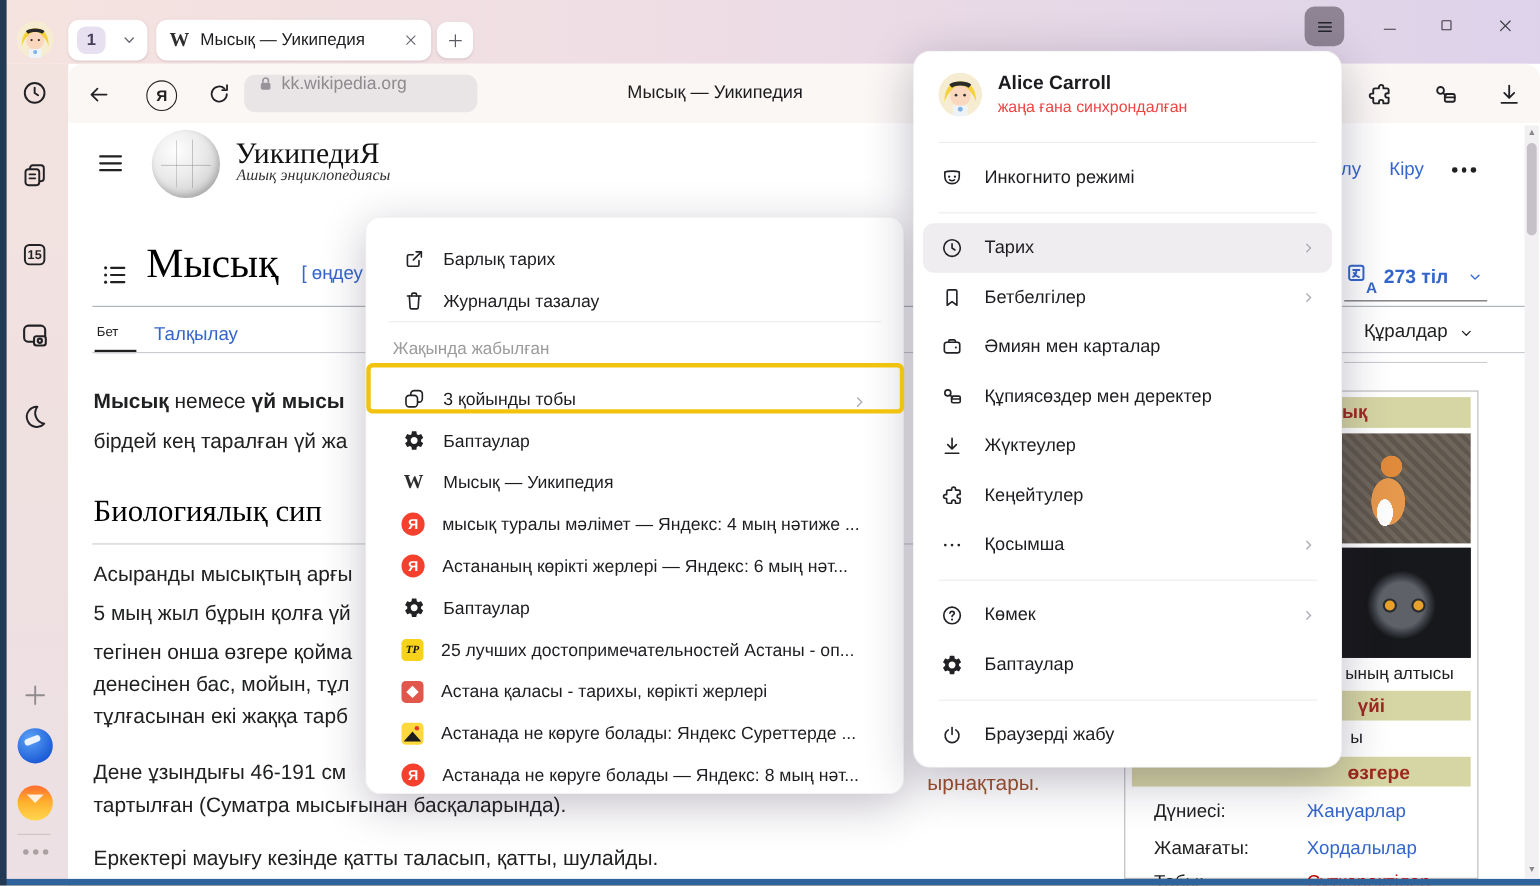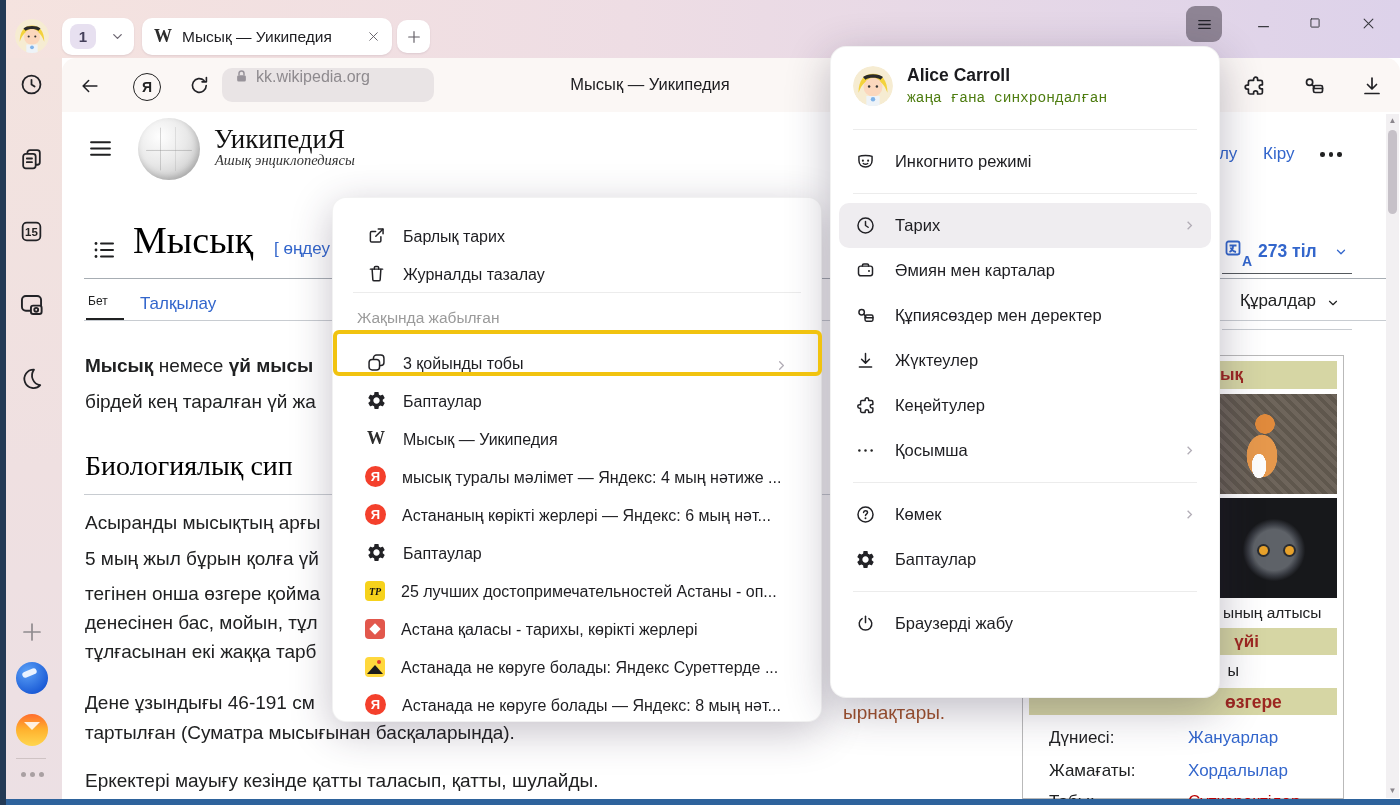--- a/index.html
+++ b/index.html
@@ -70,21 +70,21 @@
   .favImg:before{content:"";position:absolute;left:2px;bottom:3px;border-left:8px solid transparent;
         border-right:8px solid transparent;border-bottom:9px solid #1c1c1c;}
   .favImg:after{content:"";position:absolute;right:4px;top:3px;width:4px;height:4px;border-radius:50%;background:#e23b2e;}
   .annotation{position:absolute;left:333px;top:330px;width:489px;height:46px;border:4px solid #f1c30f;
               border-radius:6px;z-index:50;box-sizing:border-box;}
   .mainmenu{position:absolute;left:830px;top:46px;width:390px;height:652px;background:#fff;border-radius:16px;
             box-shadow:0 12px 44px rgba(40,30,60,.30);z-index:40;padding-top:8px;box-sizing:border-box;
             border:1px solid rgba(0,0,0,.05);overflow:hidden;}
   .mm-profile{display:flex;gap:14px;align-items:center;padding:10px 22px 14px;}
   .mm-name{font-size:17.5px;font-weight:bold;color:#1b1b1f;}
-  .mm-status{font-size:14.5px;color:#4d7c0f;margin-top:4px;font-family:Liberation Mono, monospace;}
+  .mm-status{font-size:14.5px;color:#ef4444;margin-top:4px;}
   .mm-div{height:1px;background:#ececec;margin:9px 22px;}
   .mm-row{display:flex;align-items:center;gap:18px;height:45px;padding:0 22px;font-size:16.5px;color:#1d1d21;}
   .mm-hl{background:#efedf0;border-radius:10px;margin:0 8px;padding:0 14px;}
   .mm-chev{margin-left:auto;}
   .avatar{border-radius:50%;overflow:hidden;flex:0 0 auto;display:block;}
   
   .sbar{position:absolute;left:1386px;top:114px;width:13px;height:684px;background:#f2f0f2;z-index:5;}
   .sthumb{position:absolute;left:2px;top:16px;width:9px;height:84px;background:#c6c1c8;border-radius:5px;}
   .sarr{position:absolute;left:0;width:13px;height:14px;color:#8a868c;font-size:8px;text-align:center;line-height:14px;}
 </style>
@@ -477,20 +477,31 @@
             <circle cx="12" cy="12" r="8.6"></circle>
             <path d="M12 7.5V12l3 2"></path>
           </svg>
         </span>
       <span>Тарих</span>
       <svg class="chv mm-chev" style="fill:none;" viewBox="0 0 24 24">
           <path d="M9 6l6 6-6 6"></path>
         </svg>
     </div>
 
+    <div class="mm-row">
+      <span class="mi">
+          <svg class="ic" viewBox="0 0 24 24">
+            <path d="M7 20V5.5A1.5 1.5 0 0 1 8.5 4h7A1.5 1.5 0 0 1 17 5.5V20l-5-3.8z"></path>
+          </svg>
+        </span>
+      <span>Бетбелгілер</span>
+      <svg class="chv mm-chev" style="fill:none;" viewBox="0 0 24 24">
+          <path d="M9 6l6 6-6 6"></path>
+        </svg>
+    </div>
 
     <div class="mm-row">
       <span class="mi">
           <svg class="ic" viewBox="0 0 24 24">
             <rect x="4" y="7" width="16" height="11" rx="2.5"></rect>
             <path d="M8.5 7V6a1.5 1.5 0 0 1 1.5-1.5h4A1.5 1.5 0 0 1 15.5 6v1"></path>
             <circle cx="16" cy="12.5" r="1.1" fill="#222" stroke="none"></circle>
           </svg>
         </span>
       <span>Әмиян мен карталар</span>

